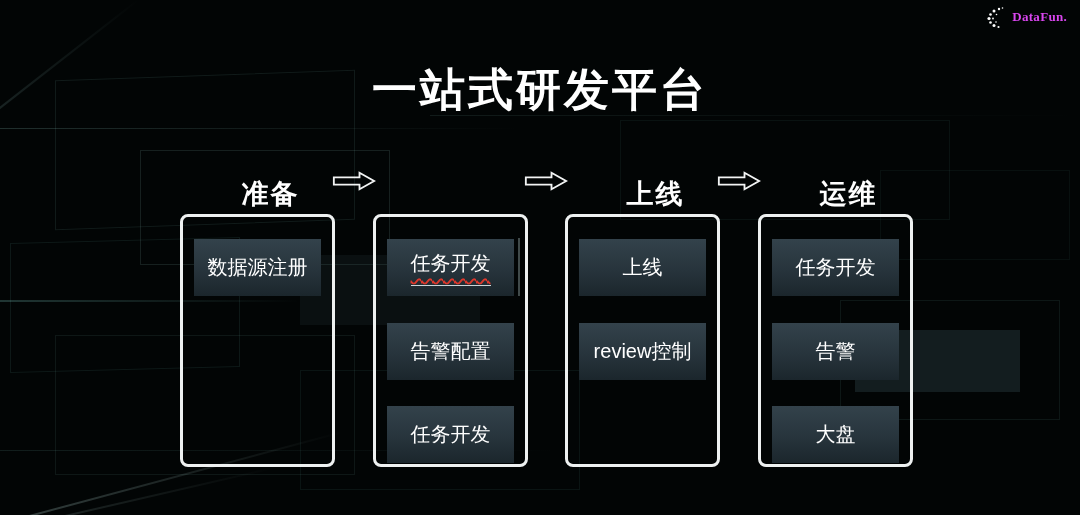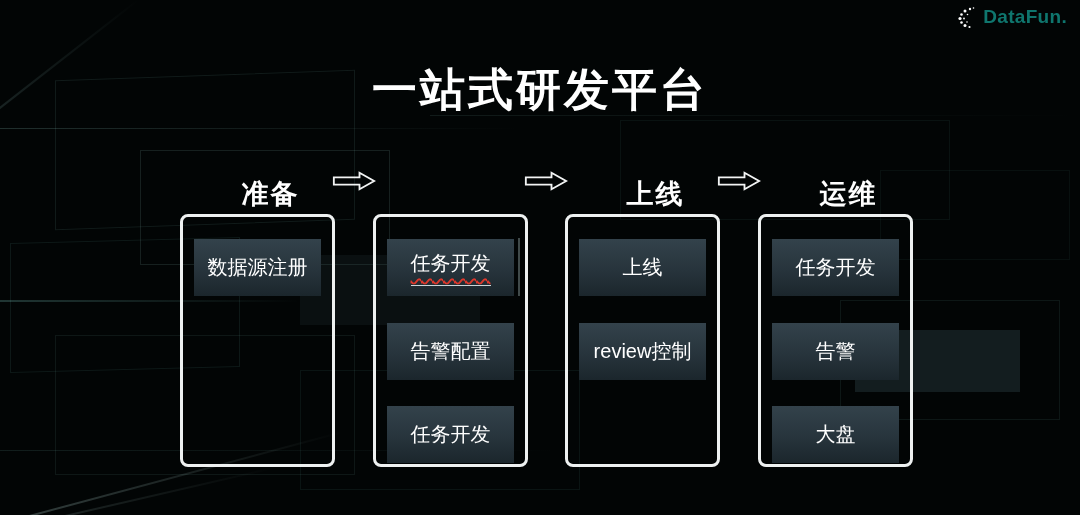--- a/index.html
+++ b/index.html
@@ -7,21 +7,21 @@
     position:relative;width:1080px;height:515px;overflow:hidden;
     background:#020505;
     font-family:"Liberation Sans","DejaVu Sans",sans-serif;
     color:#fff;
   }
   
   .bg{position:absolute;inset:0;z-index:0;pointer-events:none;}
   .tr{position:absolute;box-sizing:border-box;}
   
   .logo{position:absolute;top:5px;right:13px;z-index:3;display:flex;align-items:center;gap:2px;}
-  .logo-text{font-size:19px;font-weight:700;letter-spacing:.3px;color:#0f766e;}
+  .logo-text{font-size:13px;font-weight:700;letter-spacing:.3px;color:#d946ef;font-family:Liberation Serif, serif;}
   
   .title{position:absolute;top:60px;left:0;width:1080px;margin:0;z-index:2;
     text-align:center;font-size:45px;font-weight:700;letter-spacing:3px;color:#fff;}
   
   .col-head{position:absolute;top:163px;width:155px;margin:13px;z-index:2;
     text-align:center;font-size:27px;font-weight:700;letter-spacing:2px;color:#fff;}
   .arrow{position:absolute;top:170px;z-index:2;width:44px;height:22px;}
   
   .panel{position:absolute;top:214px;width:155px;height:253px;z-index:1;
     box-sizing:border-box;border:3px solid #eef1f1;border-radius:8px;}

